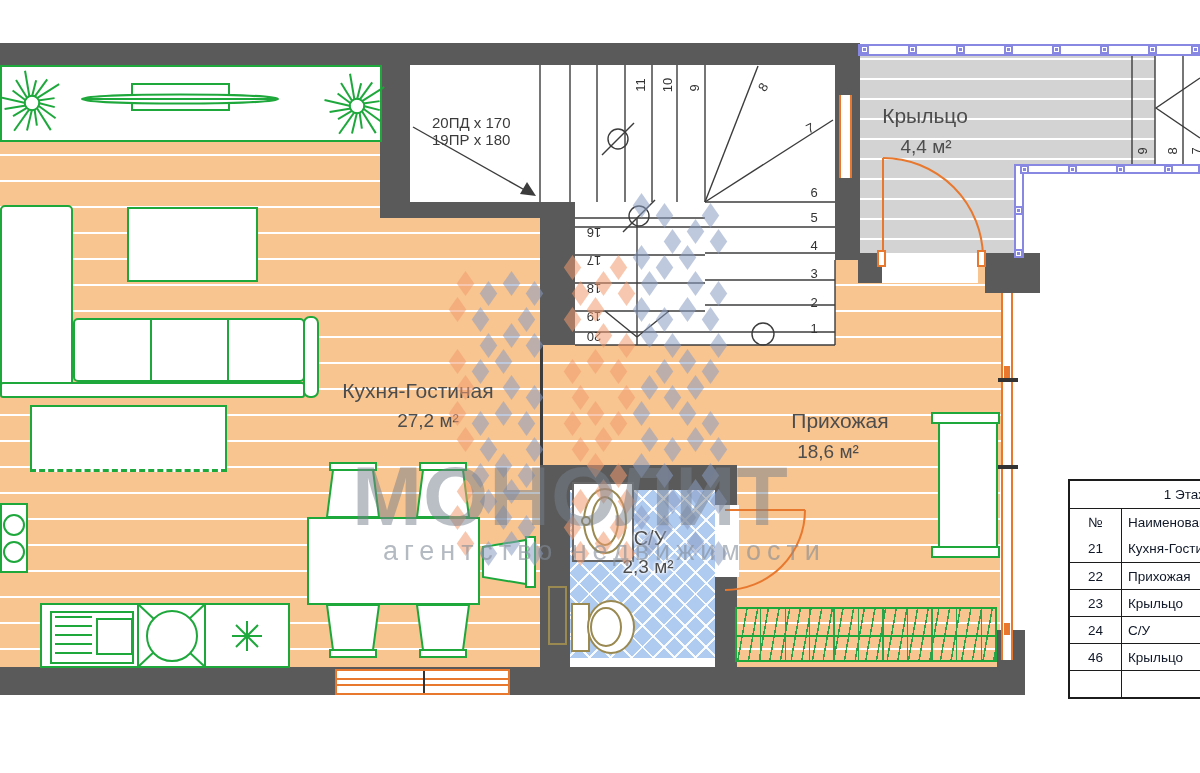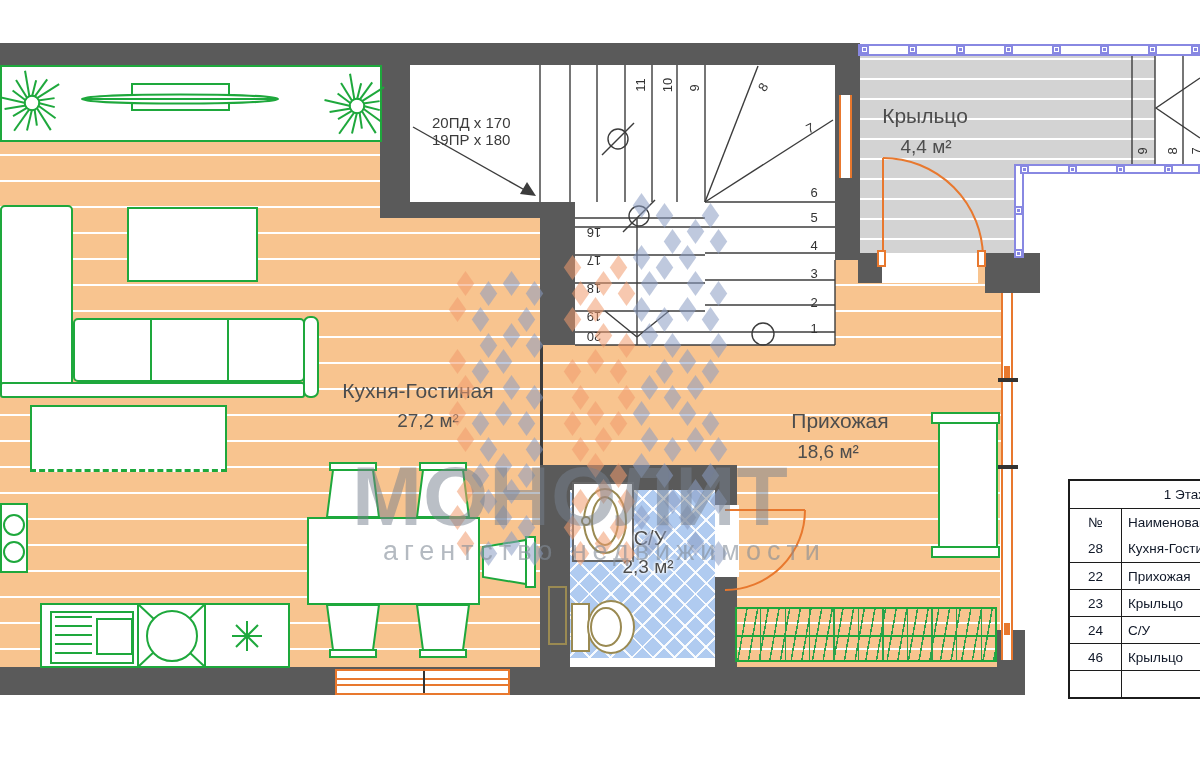--- a/index.html
+++ b/index.html
@@ -435,21 +435,21 @@
   <div id="wm-sub" class="wm" style="left:383px;top:536px;">агентство недвижимости</div>
 
   <div id="legend">
     <div class="t-row t-title">1 Этаж</div>
     <div class="t-row">
       <div class="t-c1">№</div>
       <div class="t-c2">Наименование</div>
     </div>
     <div id="legend-rows">
         <div class="t-row">
-          <div class="t-c1">28</div>
+          <div class="t-c1">21</div>
           <div class="t-c2">Кухня-Гостиная</div>
         </div>
         <div class="t-row">
           <div class="t-c1">22</div>
           <div class="t-c2">Прихожая</div>
         </div>
         <div class="t-row">
           <div class="t-c1">23</div>
           <div class="t-c2">Крыльцо</div>
         </div>

